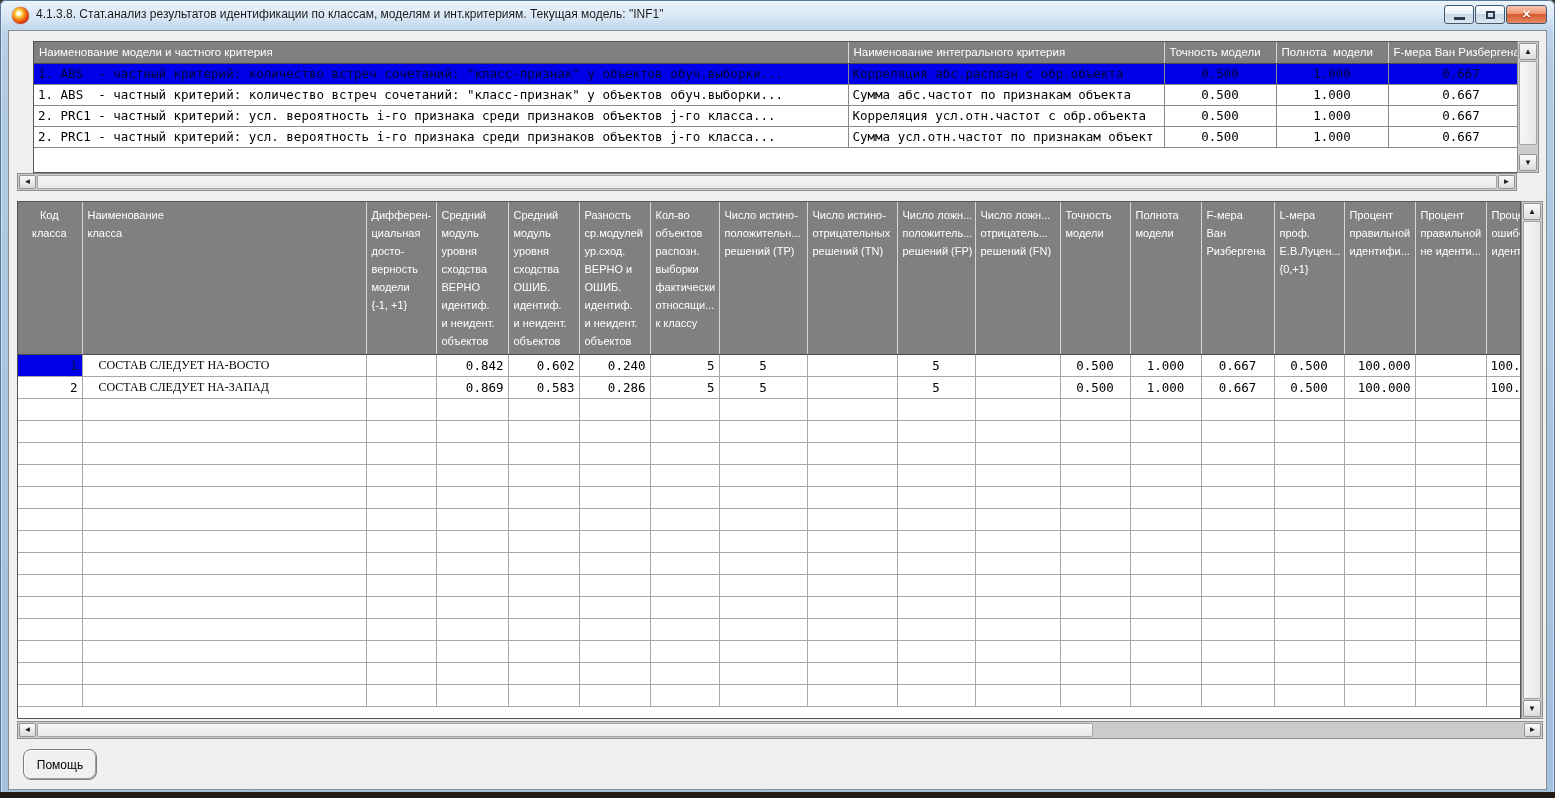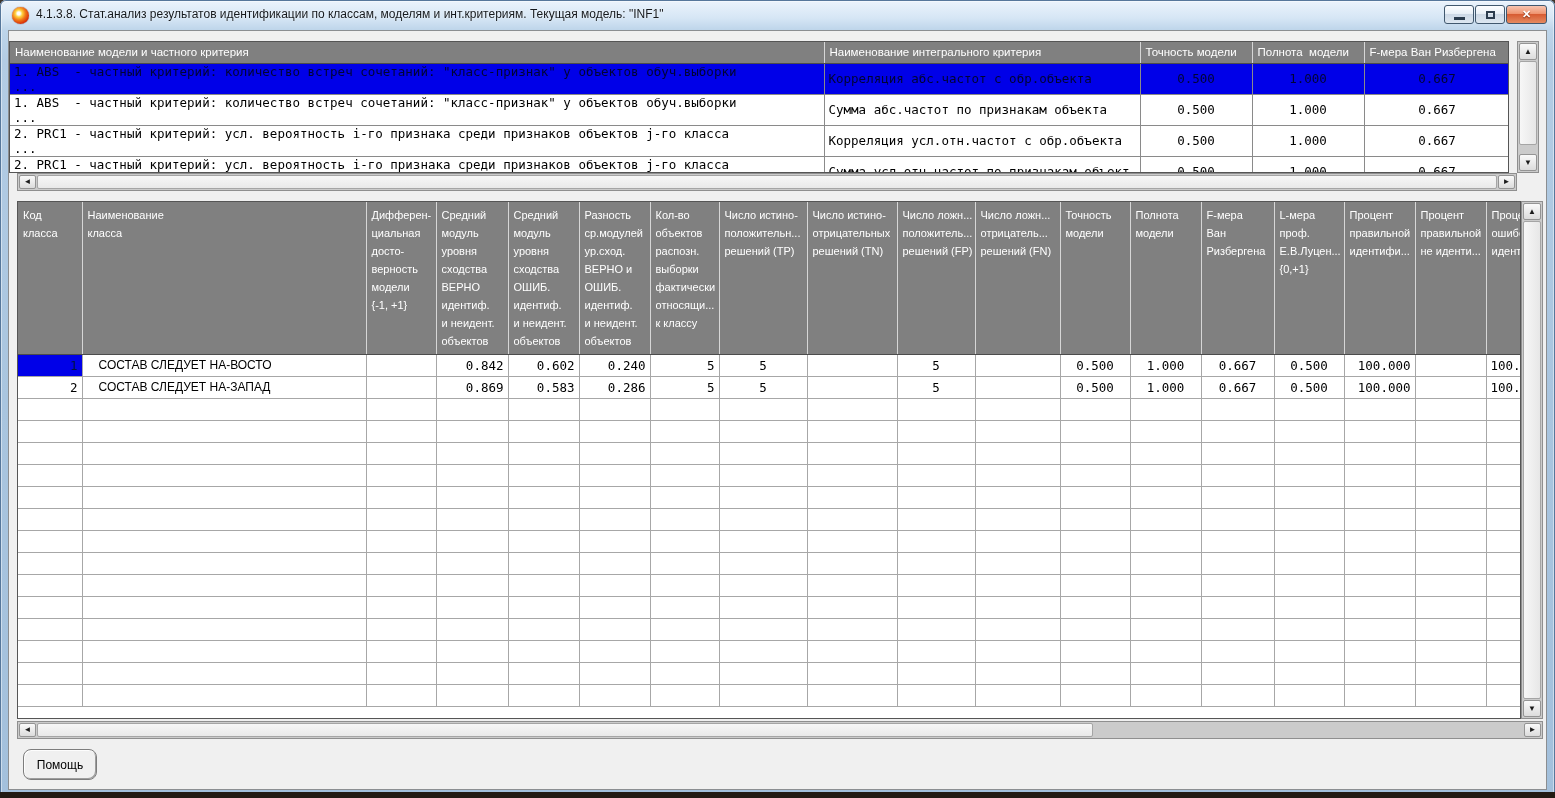--- a/index.html
+++ b/index.html
@@ -22,42 +22,42 @@
   .wbtn.max{left:1475px;width:30px;background:linear-gradient(180deg,#fdfeff,#e9f0f7 44%,#ccd8e5 48%,#dde7f1);}
   .wbtn.close{left:1506px;width:41px;background:linear-gradient(180deg,#f7c5b1,#ef9571 44%,#d75c33 50%,#e58a60);}
   .glyph-min{width:11px;height:3px;background:#2a3b4d;margin-top:8px;}
   .glyph-max{width:9px;height:8px;border:2px solid #2a3b4d;background:transparent;}
   .glyph-close{color:#fff;font-size:11px;font-weight:bold;text-shadow:0 1px 1px #7c2407;line-height:1;}
   .bottomstrip{position:absolute;left:0;top:792px;width:100%;height:6px;background:#231b13;}
   
   .client{position:absolute;left:8px;top:30px;width:1539px;height:760px;background:#f0f0f0;border:1px solid #8b8e91;}
   
   .gridwrap{position:absolute;background:#fff;border:1px solid #555;overflow:hidden;}
-  .gw-top{left:0;top:10px;width:1500px;height:132px;}
+  .gw-top{left:24px;top:10px;width:1500px;height:132px;}
   .gw-bot{left:8px;top:170px;width:1504px;height:518px;}
   table.tg,table.bg{border-collapse:collapse;table-layout:fixed;}
   table.tg{width:1500px;}
   table.bg{width:1504px;}
   .tg th{background:#808080;color:#fff;font:normal 11.5px "Liberation Sans",sans-serif;text-align:left;
          height:21px;padding:0 3px 0 5px;border-right:1px solid #d6d6d6;border-bottom:1px solid #4c4c4c;
          white-space:pre;overflow:hidden;}
   .tg td{font-family:"DejaVu Sans Mono","Liberation Mono",monospace;font-size:12.5px;color:#000;background:#fff;
          height:21px;padding:0 4px;border-right:1px solid #8a8a8a;border-bottom:1px solid #8a8a8a;
          white-space:pre;overflow:hidden;}
   .tg td.num{text-align:center;}
   .tg tr.sel td{background:#0000e8;color:#000433;}
-  .namewrap{display:flex;flex-direction:column;}
+  .namewrap{display:flex;}
   .bg th{background:#808080;color:#fff;font:normal 11px/18px "Liberation Sans",sans-serif;font-weight:normal;
          text-align:left;vertical-align:top;height:152px;padding:4px 2px 0 5px;
          border-right:1px solid #d6d6d6;border-bottom:1px solid #4c4c4c;white-space:pre;overflow:hidden;}
-  .bg th.r{text-align:left;padding-right:6px;}
+  .bg th.r{text-align:center;padding-right:6px;}
   .bg td{height:22px;background:#fff;border-right:1px solid #a7a7a7;border-bottom:1px solid #a7a7a7;
          padding:0 4px;font-family:"DejaVu Sans Mono","Liberation Mono",monospace;font-size:12.5px;color:#000;
          white-space:pre;overflow:hidden;}
-  .bg td.name{font-family:Liberation Sans, sans-serif;font-size:12px;padding-left:16px;}
+  .bg td.name{font-family:Liberation Serif, serif;font-size:12px;padding-left:16px;}
   .bg td.l{text-align:left}.bg td.r{text-align:right}.bg td.c{text-align:center}
   .bg td.selcell{background:#0000e8;color:#001240;}
   
   .sb{position:absolute;background:#cbcbcb;border:1px solid #8f8f8f;}
   .sb-btn{position:absolute;background:linear-gradient(180deg,#fafafa,#dcdcdc);border:1px solid #949494;
           border-radius:2px;display:flex;align-items:center;justify-content:center;
           font-size:8px;line-height:1;color:#1b1b1b;}
   .sb-thumb{position:absolute;background:linear-gradient(180deg,#f7f7f7,#e9e9e9);border:1px solid #a5a5a5;border-radius:2px;}
   .sb-thumb.v{background:linear-gradient(90deg,#f7f7f7,#e7e7e7);}
   .vsb-top{left:1508px;top:10px;width:22px;height:132px;}
@@ -105,21 +105,21 @@
                 <th>Наименование модели и частного критерия</th>
                 <th>Наименование интегрального критерия</th>
                 <th>Точность модели</th>
                 <th>Полнота  модели</th>
                 <th>F-мера Ван Ризбергена</th>
               </tr>
             </thead>
             <tbody>
               <tr class="sel">
                 <td class="name"><div class="namewrap"><span>1. ABS  - частный критерий: количество встреч сочетаний: "класс-признак" у объектов обуч.выборки</span><span>...</span></div></td>
-                <td>Корреляция абс.частот с обр.объекта</td>
+                <td>Корреляция абс.распозн с обр.объекта</td>
                 <td class="num">0.500</td>
                 <td class="num">1.000</td>
                 <td class="num">0.667</td>
               </tr>
               <tr>
                 <td class="name"><div class="namewrap"><span>1. ABS  - частный критерий: количество встреч сочетаний: "класс-признак" у объектов обуч.выборки</span><span>...</span></div></td>
                 <td>Сумма абс.частот по признакам объекта</td>
                 <td class="num">0.500</td>
                 <td class="num">1.000</td>
                 <td class="num">0.667</td>

